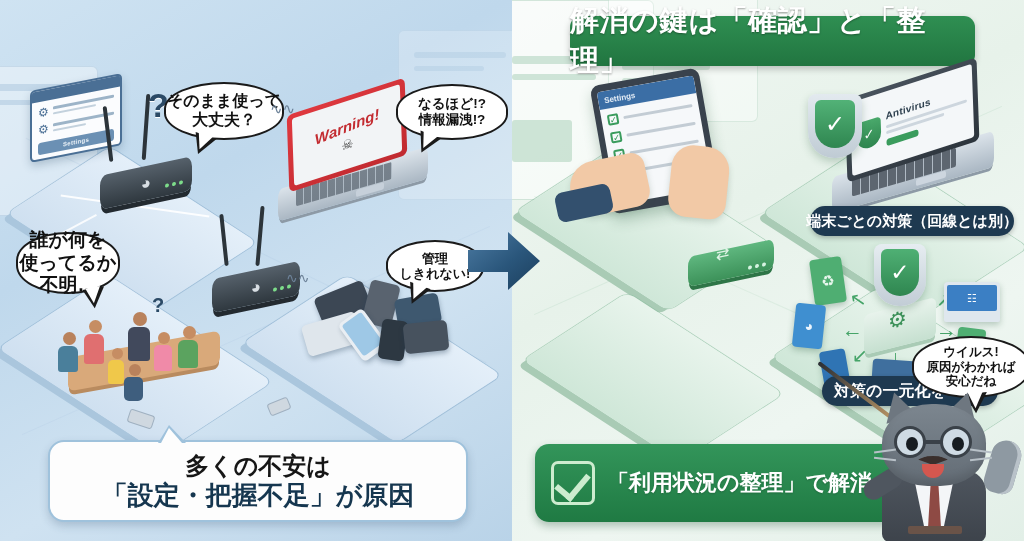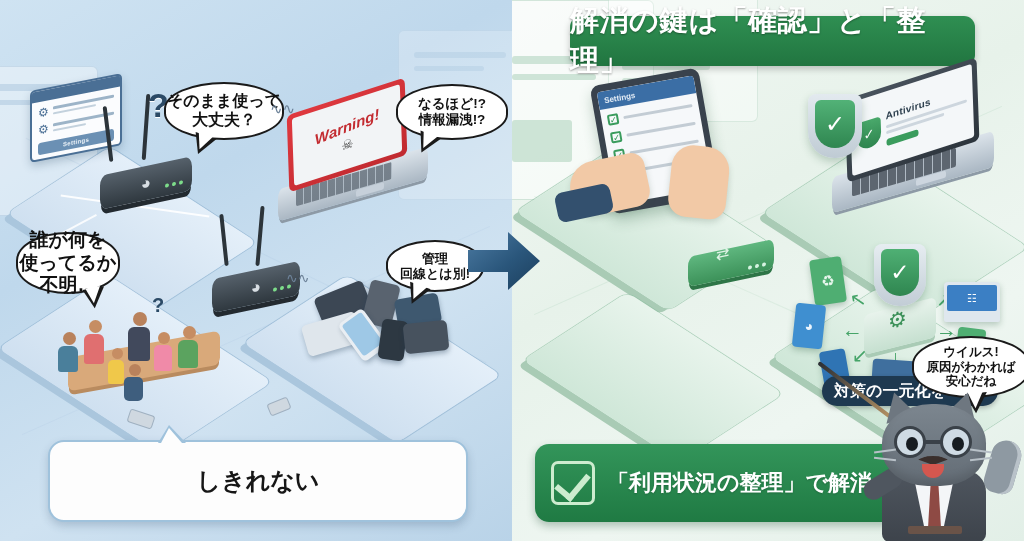--- a/index.html
+++ b/index.html
@@ -303,27 +303,28 @@
       <div class="phonedev" style="left:88px;top:44px;width:26px;height:40px;background:#2d3842;transform:rotate(8deg);box-shadow:0 3px 5px rgba(30,55,80,.35);"></div>
       <div class="tabletdev" style="left:112px;top:46px;width:44px;height:30px;background:#47525e;transform:rotate(-6deg);box-shadow:0 3px 5px rgba(30,55,80,.35);"></div>
       <div style="position:absolute;left:-6px;top:-6px;color:#6d8298;font-size:14px;">∿∿</div>
     </div>
 
     <div style="position:absolute;left:268px;top:400px;width:22px;height:13px;background:#cfd8e0;border:1px solid #9fb0c0;border-radius:3px;transform:rotate(-22deg);"></div>
     <div style="position:absolute;left:128px;top:412px;width:26px;height:14px;background:#cfd8e0;border:1px solid #9fb0c0;border-radius:3px;transform:rotate(18deg);"></div>
 
     <div class="bubble" style="left:386px;top:240px;width:98px;height:52px;font-size:13px;">
       <span>管理</span>
-      <span>回線とは別!</span>
+      <span>しきれない!</span>
       <span class="tail" style="left:18px;bottom:-15px;transform:rotate(20deg);"></span>
     </div>
 
     <div id="callout-left">
       <div class="notch"></div>
-      <div class="l1">しきれない</div>
+      <div class="l1">多くの不安は</div>
+      <div class="l2">「設定・把握不足」が原因</div>
     </div>
   </div>
 
   <div class="panel" id="panel-right">
 
     <div class="ghost ghost-win-r" style="left:-18px;top:0px;width:160px;height:200px;"></div>
     <div class="ghost ghost-bar-r" style="left:0px;top:56px;width:112px;height:8px;"></div>
     <div class="ghost ghost-bar-r" style="left:0px;top:74px;width:84px;height:6px;"></div>
     <div class="ghost ghost-bar-r" style="left:0px;top:120px;width:60px;height:42px;"></div>
     <div class="ghost ghost-win-r" style="left:96px;top:-8px;width:150px;height:130px;opacity:.7;"></div>
@@ -386,20 +387,21 @@
           </span>
         </div>
       </div>
     </div>
 
     <div style="position:absolute;left:296px;top:94px;width:54px;height:64px;">
       <div style="width:100%;height:100%;background:linear-gradient(180deg,#e3eaef,#bfcbd4);border-radius:8px 8px 26px 26px;box-shadow:0 4px 8px rgba(40,90,60,.25);"></div>
       <div style="position:absolute;left:7px;top:6px;width:40px;height:48px;background:linear-gradient(180deg,#52b277,#2f8650);border-radius:6px 6px 20px 20px;display:flex;align-items:center;justify-content:center;color:#fff;font-size:24px;font-weight:700;">✓</div>
     </div>
 
+    <div class="pill" style="left:298px;top:206px;width:204px;height:30px;font-size:15px;">端末ごとの対策（回線とは別）</div>
 
     <div class="hub-green" style="left:176px;top:248px;width:86px;height:30px;"></div>
     <div style="position:absolute;left:204px;top:244px;color:#dff3e6;font-size:16px;transform:skewY(-12deg);">⇄</div>
     <div style="position:absolute;left:236px;top:264px;display:flex;gap:3px;transform:skewY(-12deg);">
       <i style="width:4px;height:4px;background:#d6f3e1;border-radius:50%;display:block;"></i>
       <i style="width:4px;height:4px;background:#d6f3e1;border-radius:50%;display:block;"></i>
       <i style="width:4px;height:4px;background:#d6f3e1;border-radius:50%;display:block;"></i>
     </div>
 
     <div class="tile tile-r" style="left:50px;top:316px;width:182px;height:122px;"></div>

